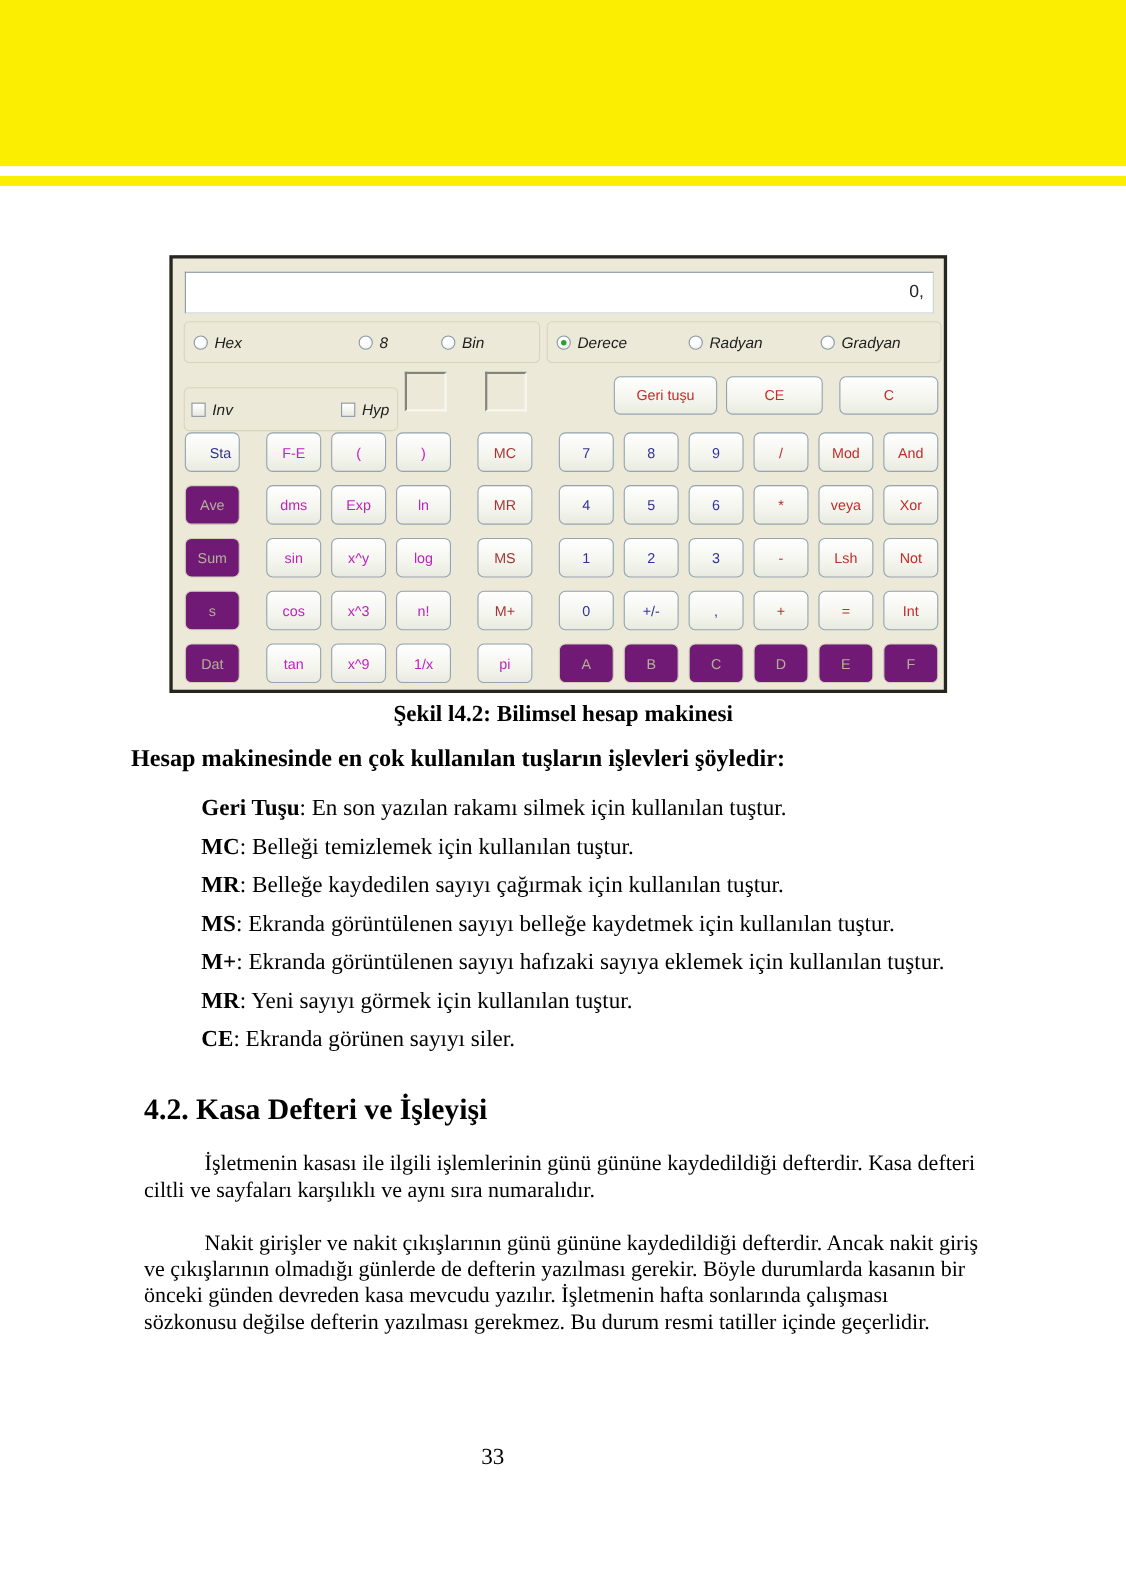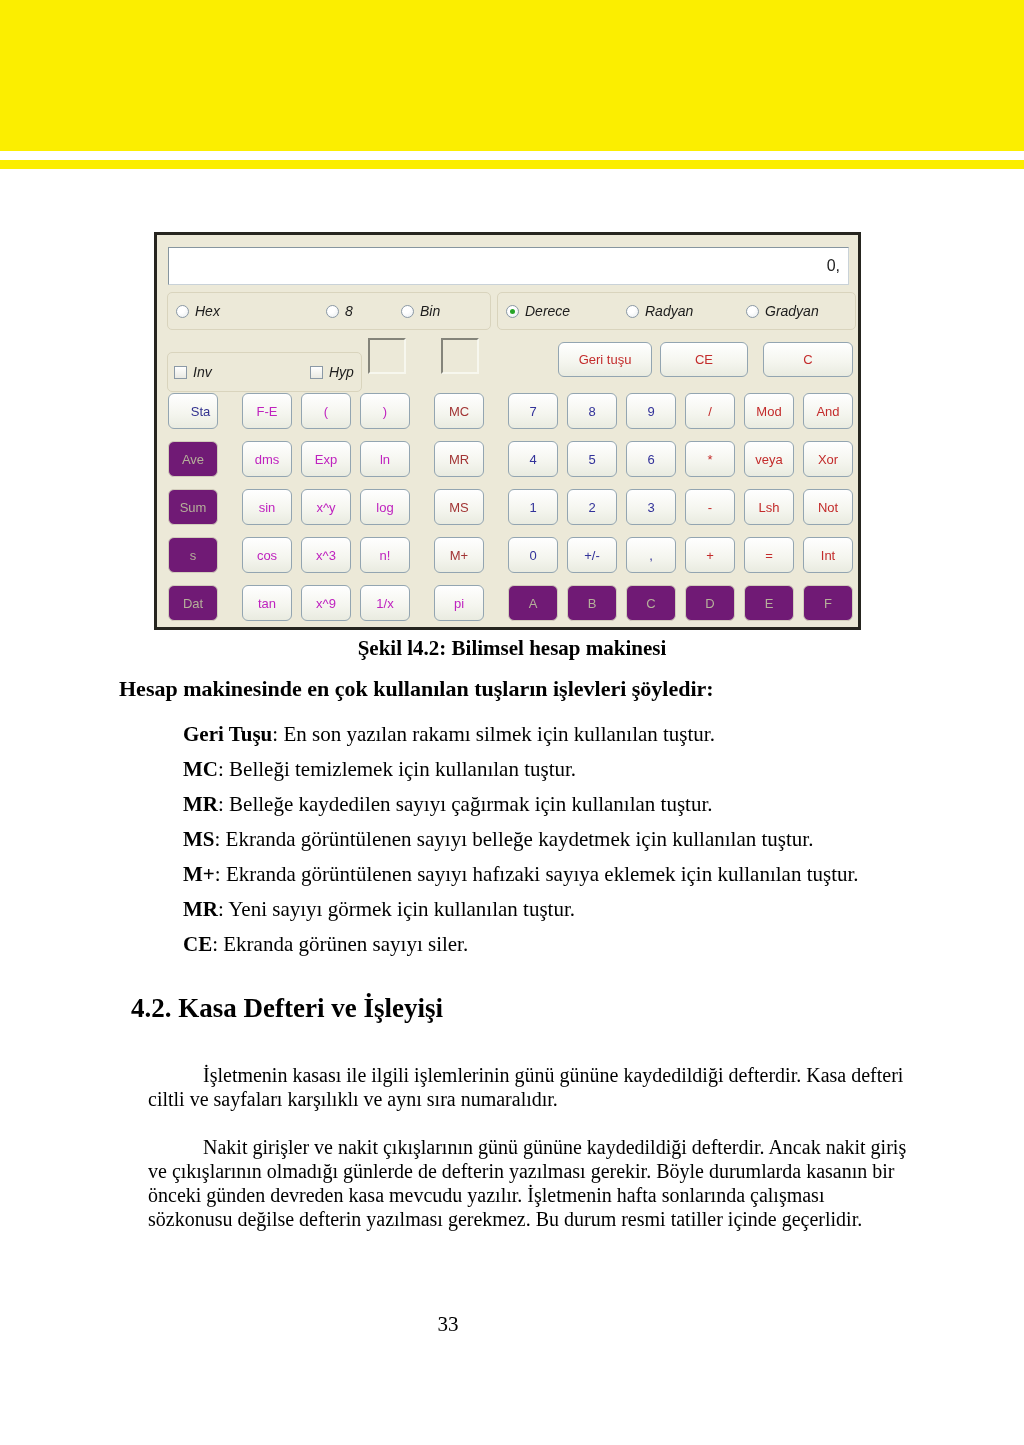--- a/index.html
+++ b/index.html
@@ -53,21 +53,21 @@
 
   
   .caption{position:absolute;left:0;top:636px;width:1024px;text-align:center;
            font-weight:bold;font-size:21px;}
   .intro{position:absolute;left:119px;top:676px;width:780px;font-weight:bold;font-size:22px;}
   .keylist{position:absolute;left:183px;top:722px;width:720px;font-size:21px;}
   .key-item{line-height:24px;margin-bottom:11px;}
   .key-item b{font-weight:bold;}
   .section{position:absolute;left:131px;top:993px;font-size:27px;font-weight:bold;margin:0;}
   .para{position:absolute;left:131px;width:762px;font-size:20px;line-height:24px;
-        text-indent:55px;margin:17px;}
+        text-indent:55px;margin:0;}
   .p1{top:1046px;} .p2{top:1118px;}
   .pagenum{position:absolute;left:0;top:1312px;width:896px;text-align:center;font-size:21px;}
 </style>
 </head>
 <body>
 
 <div class="page">
   <div class="band"></div>
   <div class="stripe"></div>
 

